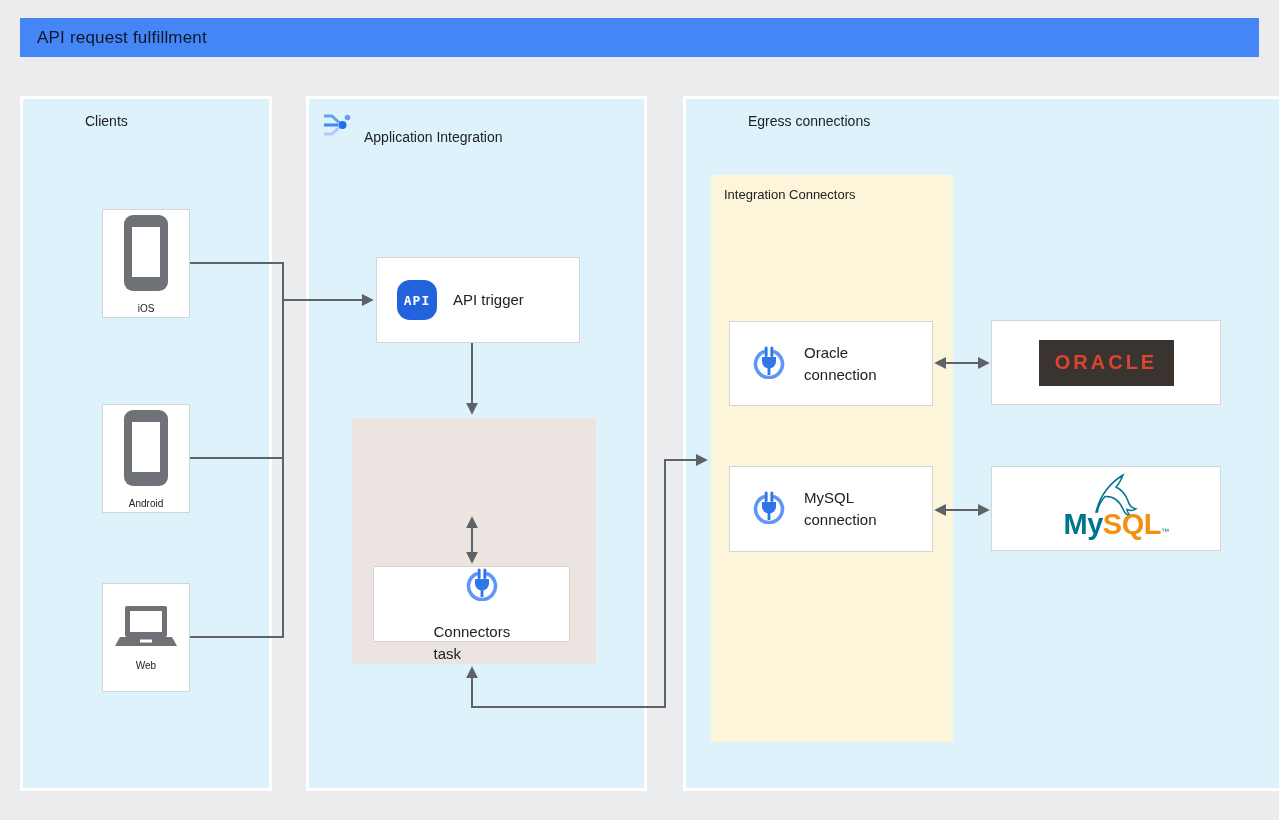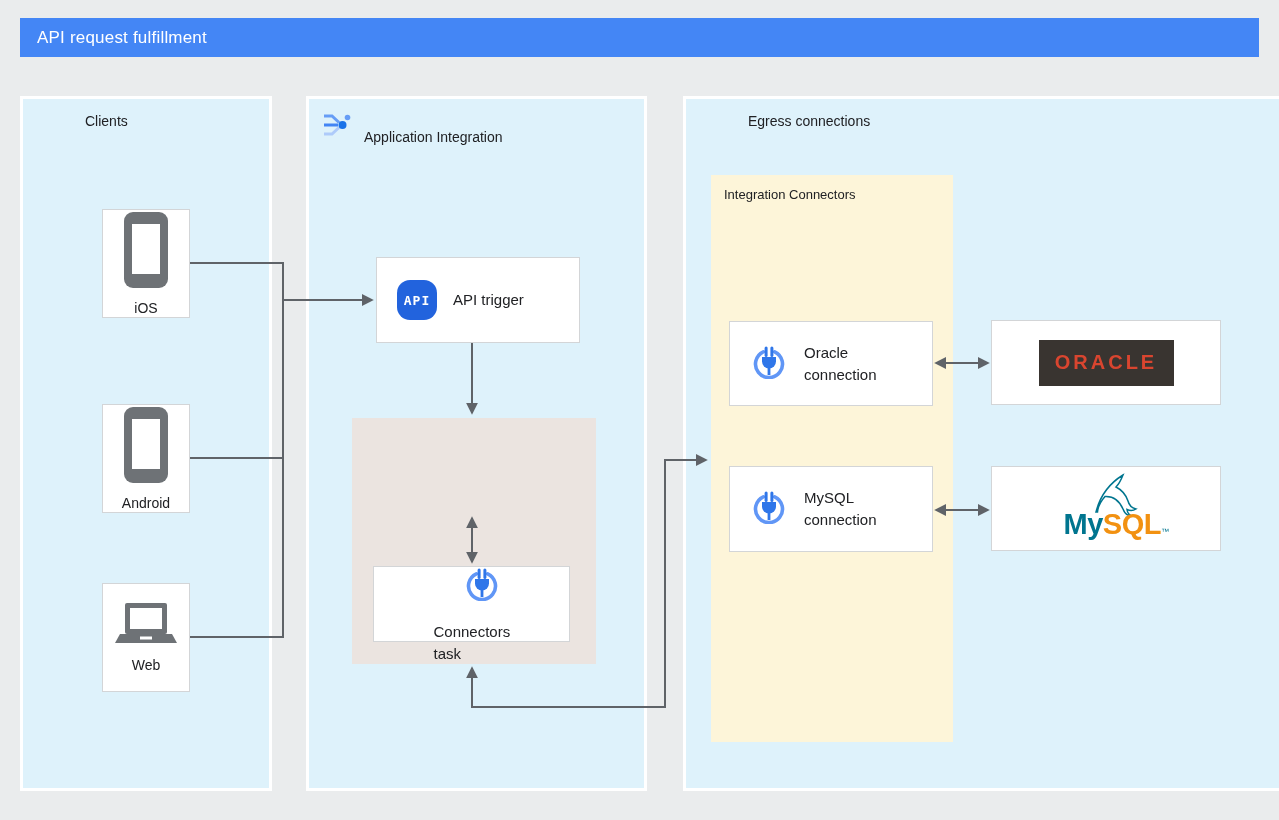--- a/index.html
+++ b/index.html
@@ -2,21 +2,21 @@
 <html><head>
 <meta charset="utf-8">
 <style>
   * { margin:0; padding:0; box-sizing:border-box; }
   html,body { background:#eaeced; }
   body { font-family:"Liberation Sans", sans-serif; color:#202124; }
   .canvas { position:relative; width:1279px; height:820px; background:#eaeced; overflow:hidden; }
 
   .banner { position:absolute; left:20px; top:18px; width:1239px; height:39px;
             background:#4486f5; display:flex; align-items:center; padding-left:17px; z-index:1; }
-  .banner span { color:#ffffff; font-size:17px; letter-spacing:.2px; }
+  .banner span { color:#0f172a; font-size:17px; letter-spacing:.2px; }
 
   .panel { position:absolute; background:#def2fb; border:3px solid #ffffff; z-index:1; }
   .panel-clients     { left:20px;  top:96px; width:252px; height:695px; }
   .panel-integration { left:306px; top:96px; width:341px; height:695px; }
   .panel-egress      { left:683px; top:96px; width:610px; height:695px; }
   .panel-title { position:absolute; left:14px; top:14px; font-size:14px; color:#202124;margin-left:48px; }
 
   .ai-header { position:absolute; left:12px; top:10px; display:flex; align-items:flex-end; gap:11px; }
   .ai-header .panel-title-inline { font-size:14px; color:#202124; }
 
@@ -25,21 +25,21 @@
   .yellow-box { left:711px; top:175px; width:242px; height:567px; background:#fdf5d9; }
   .group-label { position:absolute; left:13px; top:12px; font-size:13px; color:#202124; }
 
   svg.connectors { position:absolute; left:0; top:0; z-index:3; pointer-events:none; }
   svg.connectors path.wire { stroke:#5f6368; stroke-width:2; fill:none; }
 
   .card { position:absolute; background:#ffffff; border:1px solid #d3d5d7; z-index:4; }
 
   .device-card { width:88px; height:109px; display:flex; flex-direction:column;
                  align-items:center; justify-content:center; gap:7px; }
-  .device-label { font-size:14px; color:#202124; }
+  .device-label { font-size:10px; color:#202124; }
 
   .node-card { display:flex; align-items:center; padding-left:20px; gap:16px; }
   .node-label { font-size:15px; line-height:1.45; color:#202124; }
   .wrap-narrow { max-width:96px; }
 
   .api-icon { width:40px; height:40px; background:#2263dd; border-radius:13px; flex:0 0 auto;
               display:flex; align-items:center; justify-content:center; }
   .api-icon span { color:#ffffff; font-family:"DejaVu Sans Mono", monospace;
                    font-weight:bold; font-size:13px; letter-spacing:1px; }
 

